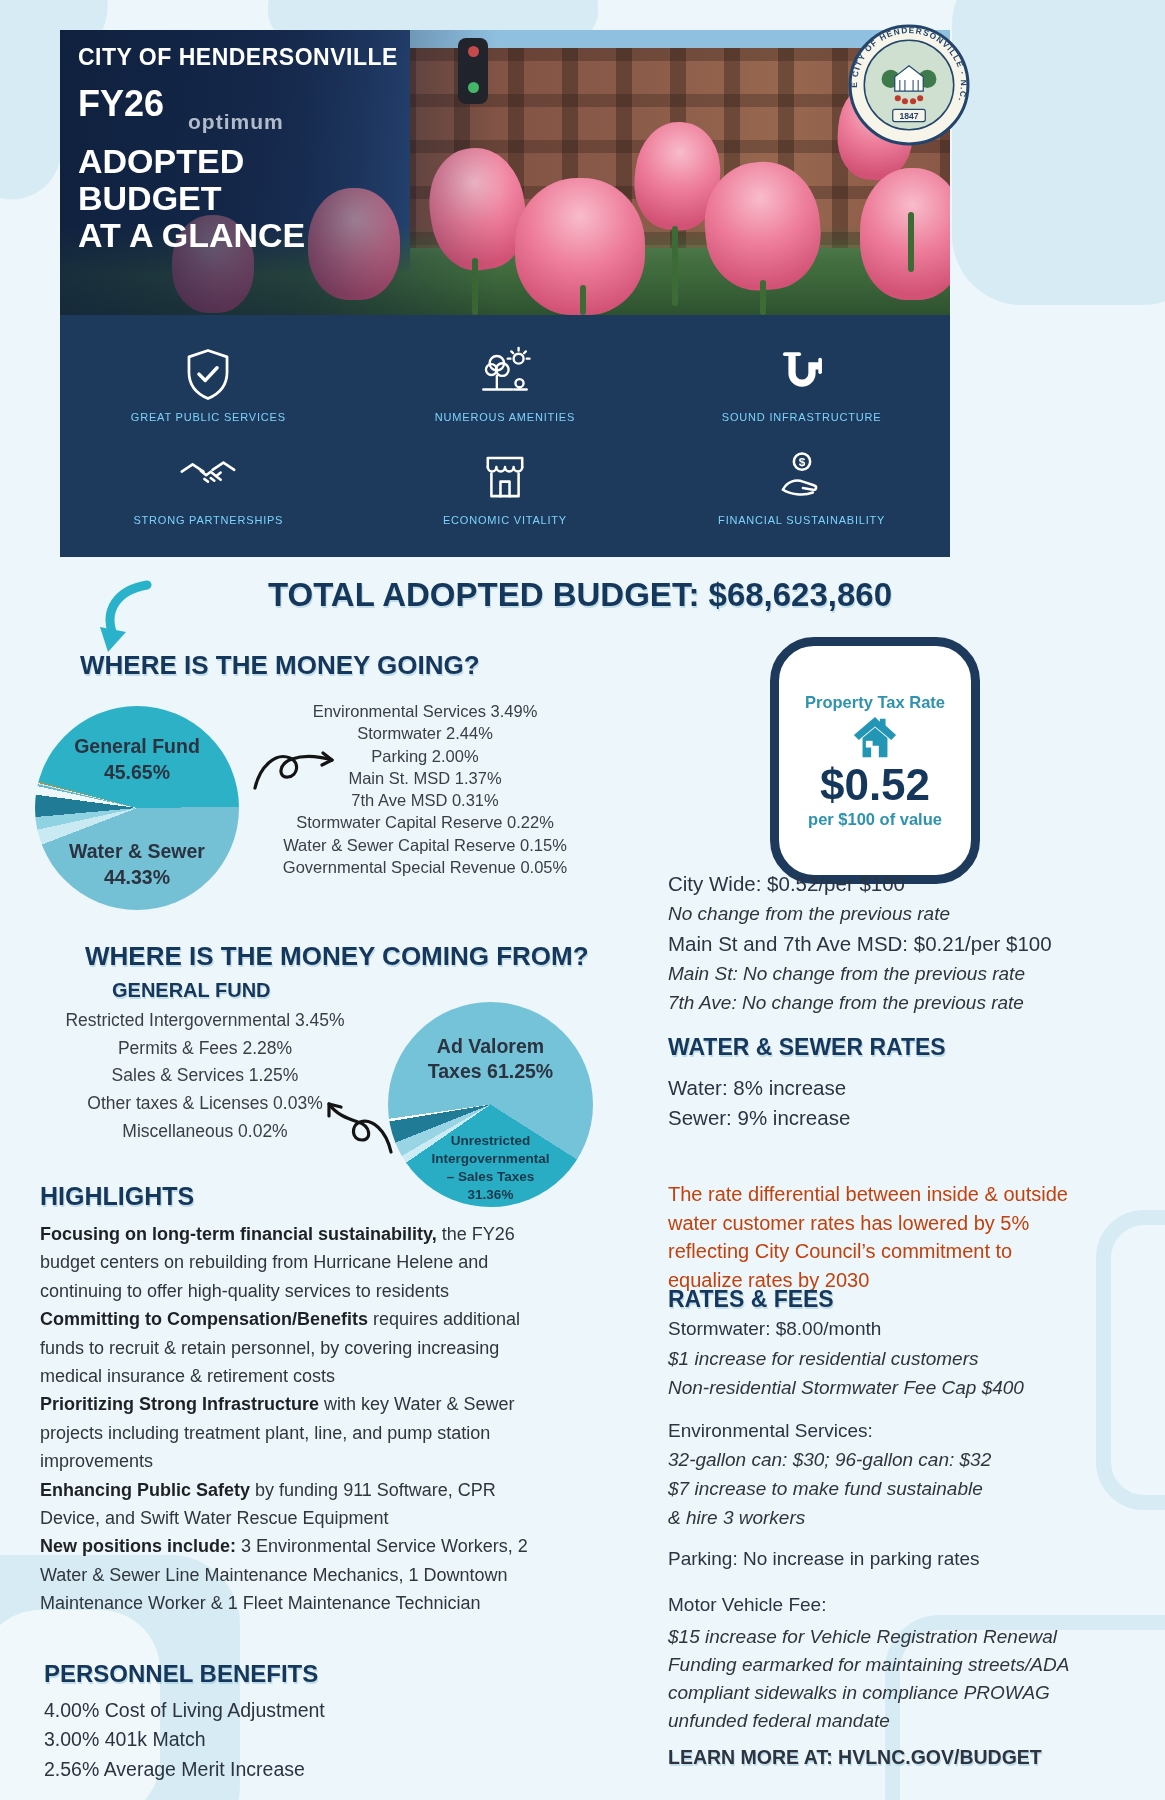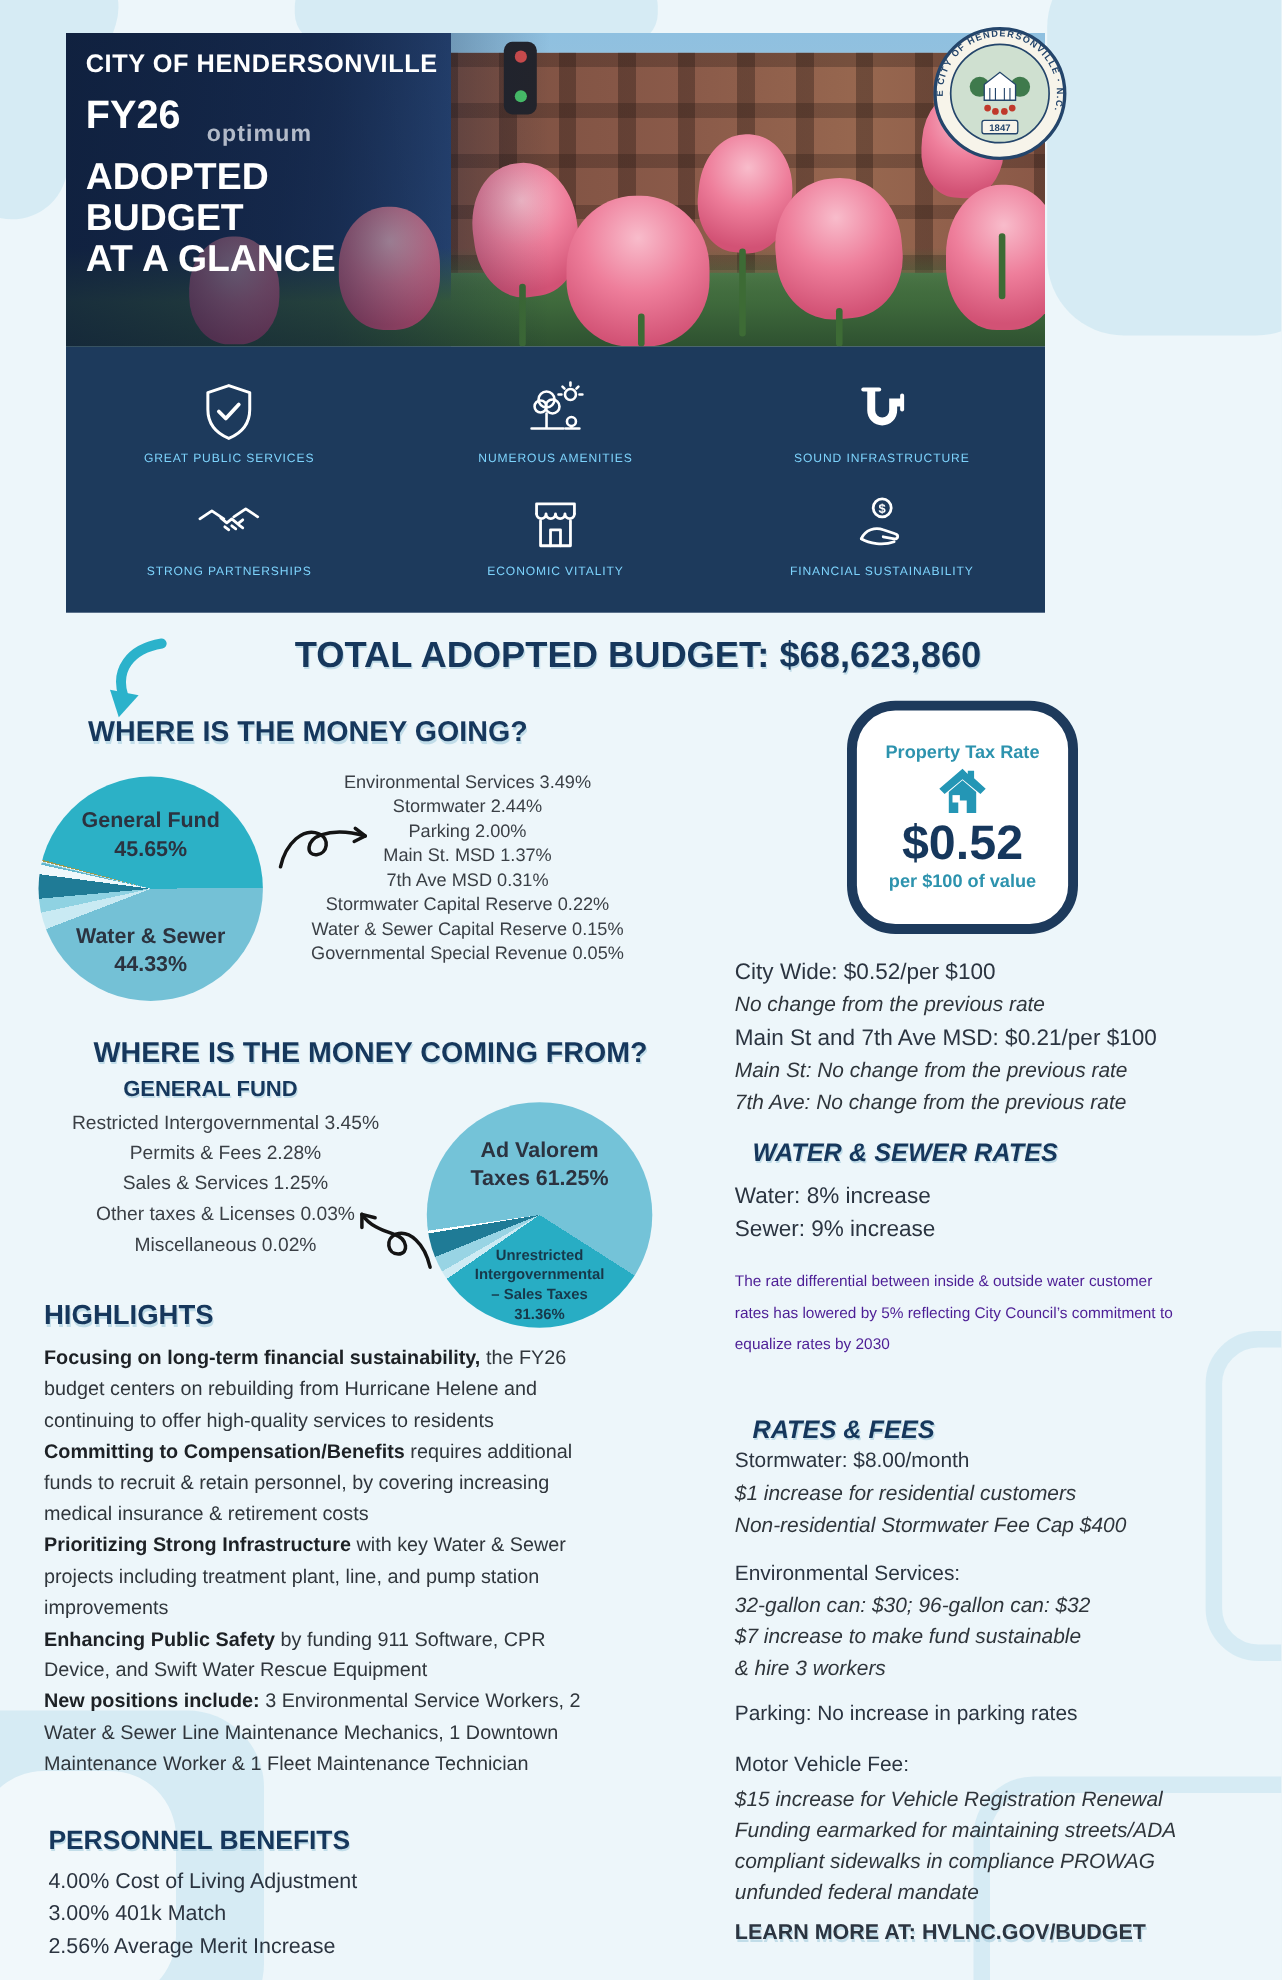--- a/index.html
+++ b/index.html
@@ -41,31 +41,31 @@
   .pillar svg{width:58px;height:58px;}
   .plabel{font-size:11px;letter-spacing:.8px;color:#7dd3fc;}
   
   .navy-h{color:#16375c;font-weight:800;text-shadow:1px 2px 0 rgba(150,195,215,.5);}
   
   .pie{position:absolute;border-radius:50%;}
   .pie-lbl{position:absolute;width:100%;text-align:center;color:#2b3340;font-weight:600;}
   
   .clist{position:absolute;text-align:center;color:#3a3f45;}
   
-  #ptcard{position:absolute;left:770px;top:637px;width:210px;height:212px;background:#fff;
+  #ptcard{position:absolute;left:770px;top:637px;width:210px;height:247px;background:#fff;
           border:9px solid #1d3a5c;border-radius:44px;box-sizing:border-box;
           display:flex;flex-direction:column;align-items:center;justify-content:center;gap:2px;}
   .teal-t{color:#2d93ae;font-size:16.5px;font-weight:600;}
   .pt-amt{color:#16375c;font-size:44px;font-weight:800;line-height:46px;}
   
   .rline{position:absolute;left:668px;white-space:nowrap;color:#2b3440;}
   .n21{font-size:20.5px;}
   .n19{font-size:19px;}
   .it{font-style:italic;color:#2f353b;}
-  .rhead{position:absolute;left:684px;font-size:23px;font-style:italic;}
+  .rhead{position:absolute;left:668px;font-size:23px;}
   
   #hl-body{position:absolute;left:40px;top:1220px;width:516px;font-size:18px;line-height:28.4px;color:#30363c;}
   #hl-body p{margin:0;}
   .hl-lead{font-weight:bold;color:#1d2125;}
   .arrow-svg{position:absolute;}
 </style>
 </head>
 <body>
 
 <div id="page">
@@ -244,21 +244,21 @@
 
   <div class="rline n21" style="top:872px;">City Wide: $0.52/per $100</div>
   <div class="rline n19 it" style="top:903px;">No change from the previous rate</div>
   <div class="rline n21" style="top:932px;">Main St and 7th Ave MSD: $0.21/per $100</div>
   <div class="rline n19 it" style="top:963px;">Main St: No change from the previous rate</div>
   <div class="rline n19 it" style="top:992px;">7th Ave: No change from the previous rate</div>
 
   <div class="rhead navy-h" style="top:1034px;">WATER &amp; SEWER RATES</div>
   <div class="rline n21" style="top:1076px;">Water: 8% increase</div>
   <div class="rline n21" style="top:1106px;">Sewer: 9% increase</div>
-  <div class="abs" style="left:668px;top:1150px;width:400px;font-size:14px;line-height:28.7px;color:#4c1d95;">The rate differential between inside &amp; outside water customer rates has lowered by 5% reflecting City Council’s commitment to equalize rates by 2030</div>
+  <div class="abs" style="left:668px;top:1180px;width:400px;font-size:20px;line-height:28.7px;color:#c2410c;">The rate differential between inside &amp; outside water customer rates has lowered by 5% reflecting City Council’s commitment to equalize rates by 2030</div>
 
   <div class="rhead navy-h" style="top:1286px;">RATES &amp; FEES</div>
   <div class="rline n19" style="top:1318px;">Stormwater: $8.00/month</div>
   <div class="rline n19 it" style="top:1348px;">$1 increase for residential customers</div>
   <div class="rline n19 it" style="top:1377px;">Non-residential Stormwater Fee Cap $400</div>
   <div class="rline n19" style="top:1420px;">Environmental Services:</div>
   <div class="rline n19 it" style="top:1449px;">32-gallon can: $30; 96-gallon can: $32</div>
   <div class="rline n19 it" style="top:1478px;">$7 increase to make fund sustainable</div>
   <div class="rline n19 it" style="top:1507px;">&amp; hire 3 workers</div>
   <div class="rline n19" style="top:1548px;">Parking: No increase in parking rates</div>

